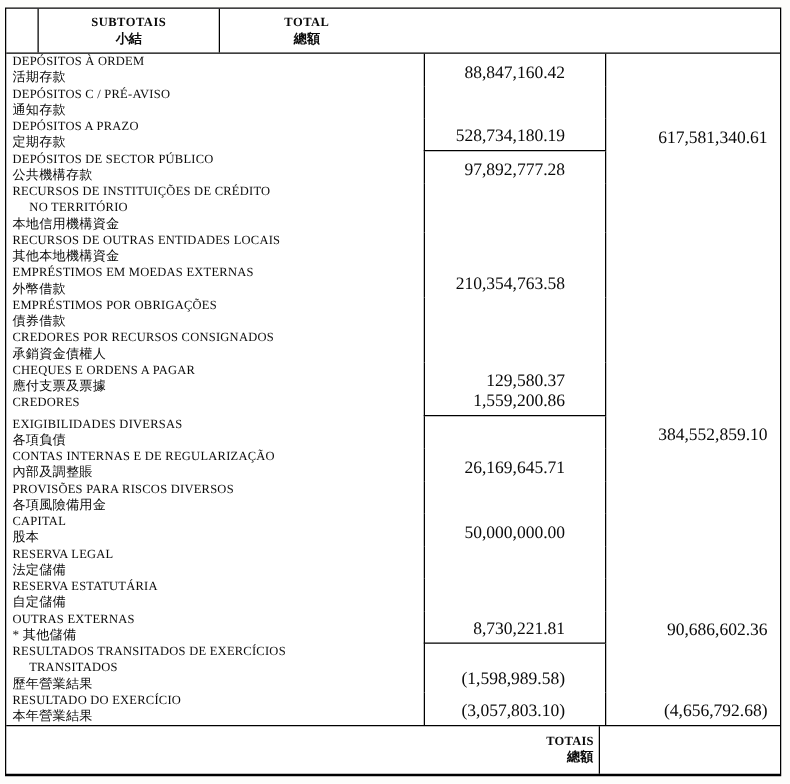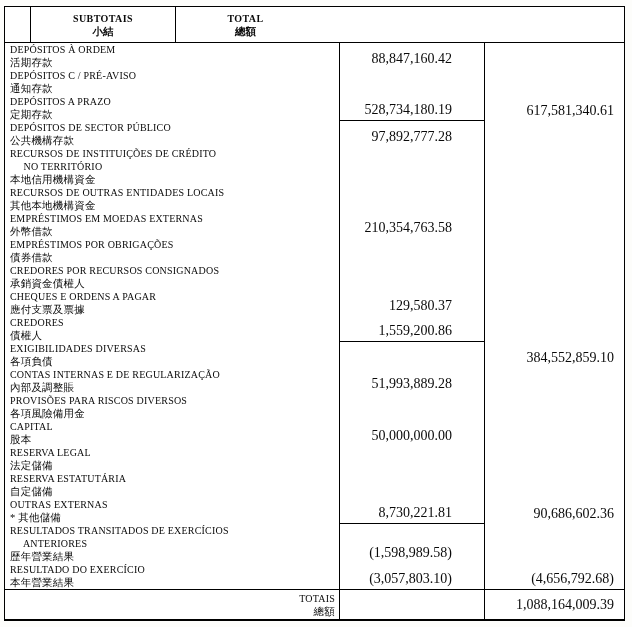--- a/index.html
+++ b/index.html
@@ -48,21 +48,21 @@
   .cell.sub { width: 145px; border-left: 1px solid #000; padding-right: 32px; }
   .cell.tot { width: 140px; border-left: 1px solid #000; padding-right: 10px; }
   .cell.num .val { font-size: 14px; line-height: 11px; margin-bottom: 5px; white-space: pre; font-family: Liberation Serif, serif; }
   .cell.rule { border-bottom: 1px solid #000; }
   
   .footer { flex: 1 1 auto; display: flex; border-top: 1px solid #000; }
   .footer .desc {
     display: flex; flex-direction: column; justify-content: center;
     align-items: flex-end; padding-right: 4px;
   }
-  .footer .line { font-weight: normal; text-align: right; }
+  .footer .line { font-weight: bold; text-align: right; }
   .footer .tot { align-items: center; }
   .footer .tot .val { margin-bottom: 0; }
 </style>
 </head>
 <body>
 
 <div class="page">
   <div class="sheet">
 
     <div class="hdr">
@@ -166,21 +166,20 @@
             <div class="line zh">應付支票及票據</div>
           </div>
           <div class="cell num sub">
             <span class="val">129,580.37</span>
           </div>
           <div class="cell num tot"></div>
         </div>
         <div class="row">
           <div class="cell desc">
             <div class="line">CREDORES</div>
-            <div class="line zh">債權人</div>
           </div>
           <div class="cell num sub rule">
             <span class="val">1,559,200.86</span>
           </div>
           <div class="cell num tot"></div>
         </div>
         <div class="row">
           <div class="cell desc">
             <div class="line">EXIGIBILIDADES DIVERSAS</div>
             <div class="line zh">各項負債</div>
@@ -189,21 +188,21 @@
           <div class="cell num tot">
             <span class="val">384,552,859.10</span>
           </div>
         </div>
         <div class="row">
           <div class="cell desc">
             <div class="line">CONTAS INTERNAS E DE REGULARIZAÇÃO</div>
             <div class="line zh">內部及調整賬</div>
           </div>
           <div class="cell num sub">
-            <span class="val">51,993,889.28</span>
+            <span class="val">26,169,645.71</span>
           </div>
           <div class="cell num tot"></div>
         </div>
         <div class="row">
           <div class="cell desc">
             <div class="line">PROVISÕES PARA RISCOS DIVERSOS</div>
             <div class="line zh">各項風險備用金</div>
           </div>
           <div class="cell num sub"></div>
           <div class="cell num tot"></div>
@@ -242,21 +241,21 @@
           <div class="cell num sub rule">
             <span class="val">8,730,221.81</span>
           </div>
           <div class="cell num tot">
             <span class="val">90,686,602.36</span>
           </div>
         </div>
         <div class="row">
           <div class="cell desc">
             <div class="line">RESULTADOS TRANSITADOS DE EXERCÍCIOS</div>
-            <div class="line">     ANTERIORES</div>
+            <div class="line">     TRANSITADOS</div>
             <div class="line zh">歷年營業結果</div>
           </div>
           <div class="cell num sub">
             <span class="val">(1,598,989.58)</span>
           </div>
           <div class="cell num tot"></div>
         </div>
         <div class="row">
           <div class="cell desc">
             <div class="line">RESULTADO DO EXERCÍCIO</div>
@@ -270,19 +269,16 @@
           </div>
         </div>
       </div>
 
     <div class="footer">
       <div class="cell desc">
         <div class="line">TOTAIS</div>
         <div class="line zh">總額</div>
       </div>
       <div class="cell num sub"></div>
-      <div class="cell num tot">
-        <span class="val">1,088,164,009.39</span>
-      </div>
     </div>
 
   </div>
 </div>
 
 </body></html>

